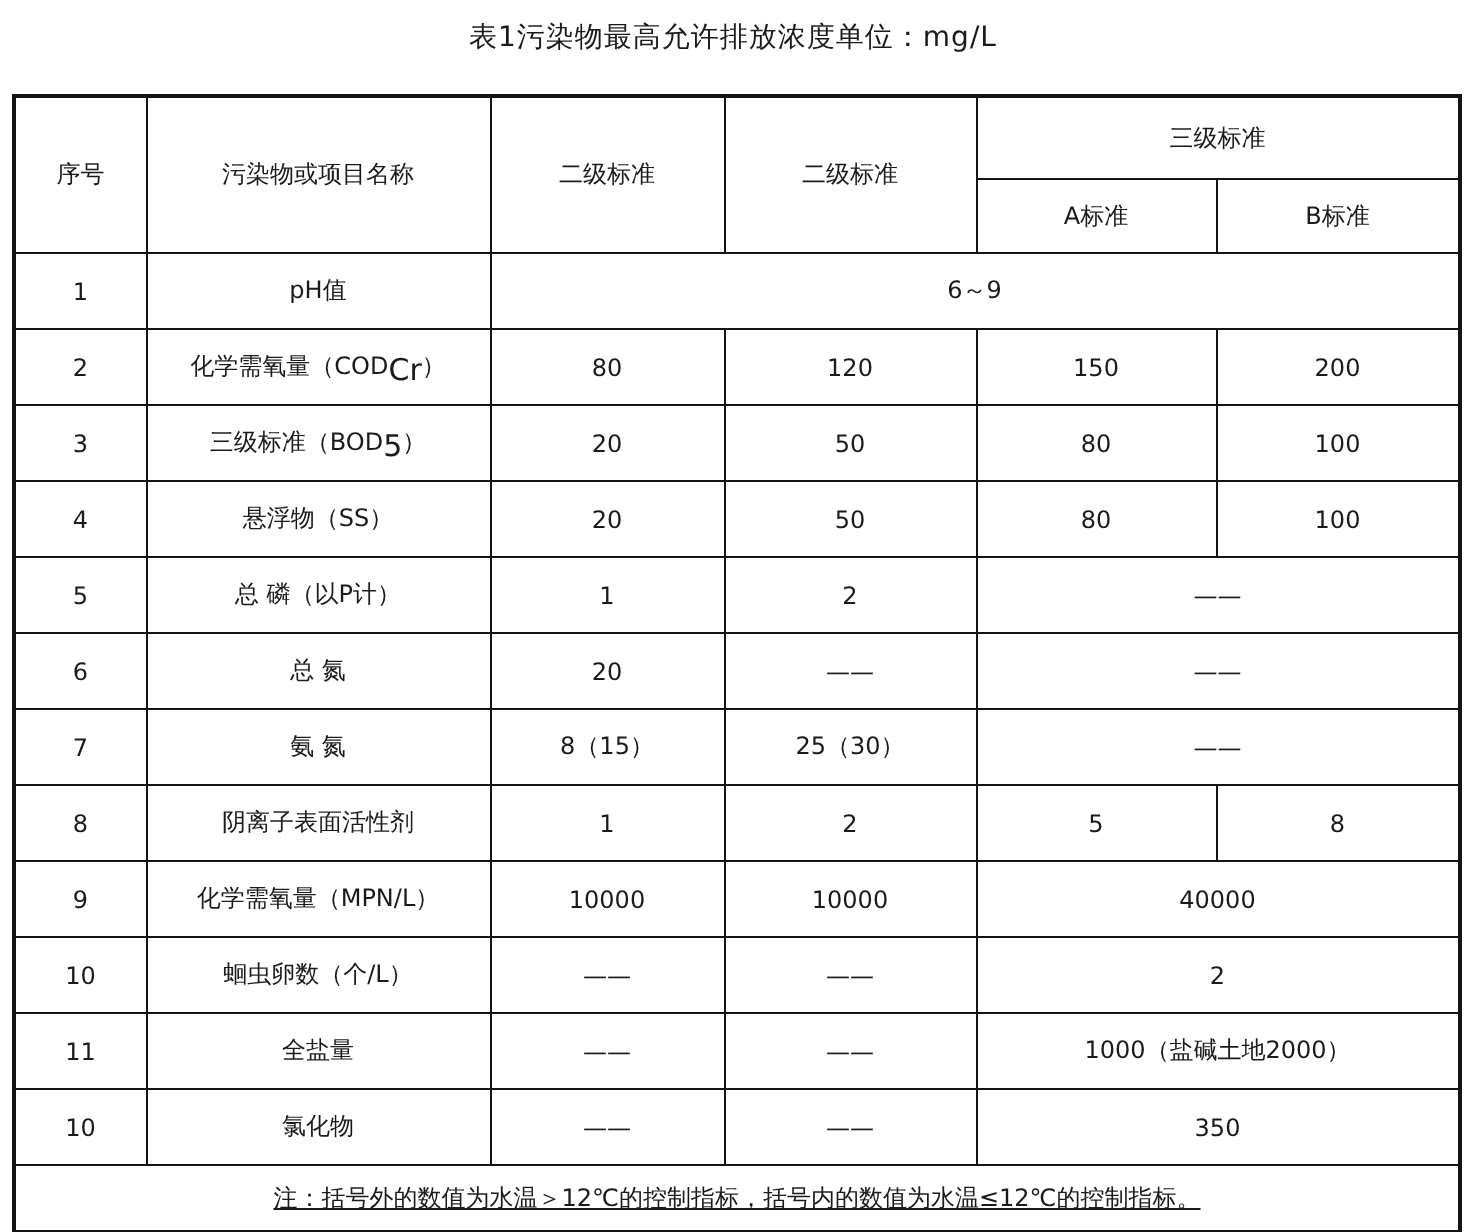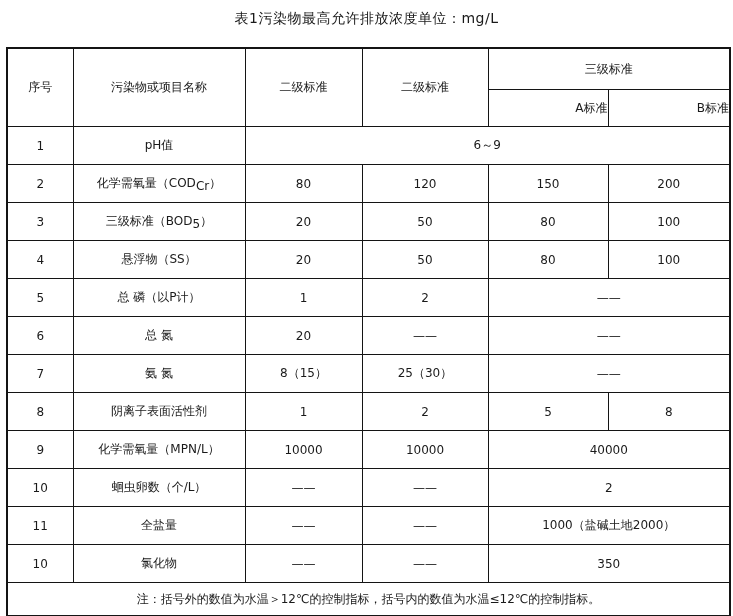--- a/index.html
+++ b/index.html
@@ -39,30 +39,31 @@
     border: 1px solid #141414;
     text-align: center;
     vertical-align: middle;
     font-size: 12px;
     font-weight: normal;
     padding: 0;
     overflow: hidden;
     white-space: nowrap;
   }
   tr.hdr-top th { height: 40px; }
-  tr.hdr-sub th { height: 36px; text-align: right; }
+  tr.hdr-sub th { height: 36px; }
   tbody tr.data-row td { height: 37px; }
   td.note-cell {
     height: 32px;
     text-align: left;
     padding-left: 20px;
     font-size: 12px;
+    text-decoration: underline;
   }
   sub.cell-sub {
-    font-size: 12px;
+    font-size: 15px;
     vertical-align: -3px;
     line-height: 0;
   }
 </style>
 </head>
 <body>
 
 <div class="title">表1污染物最高允许排放浓度单位：mg/L</div>
 
 <table class="std">

